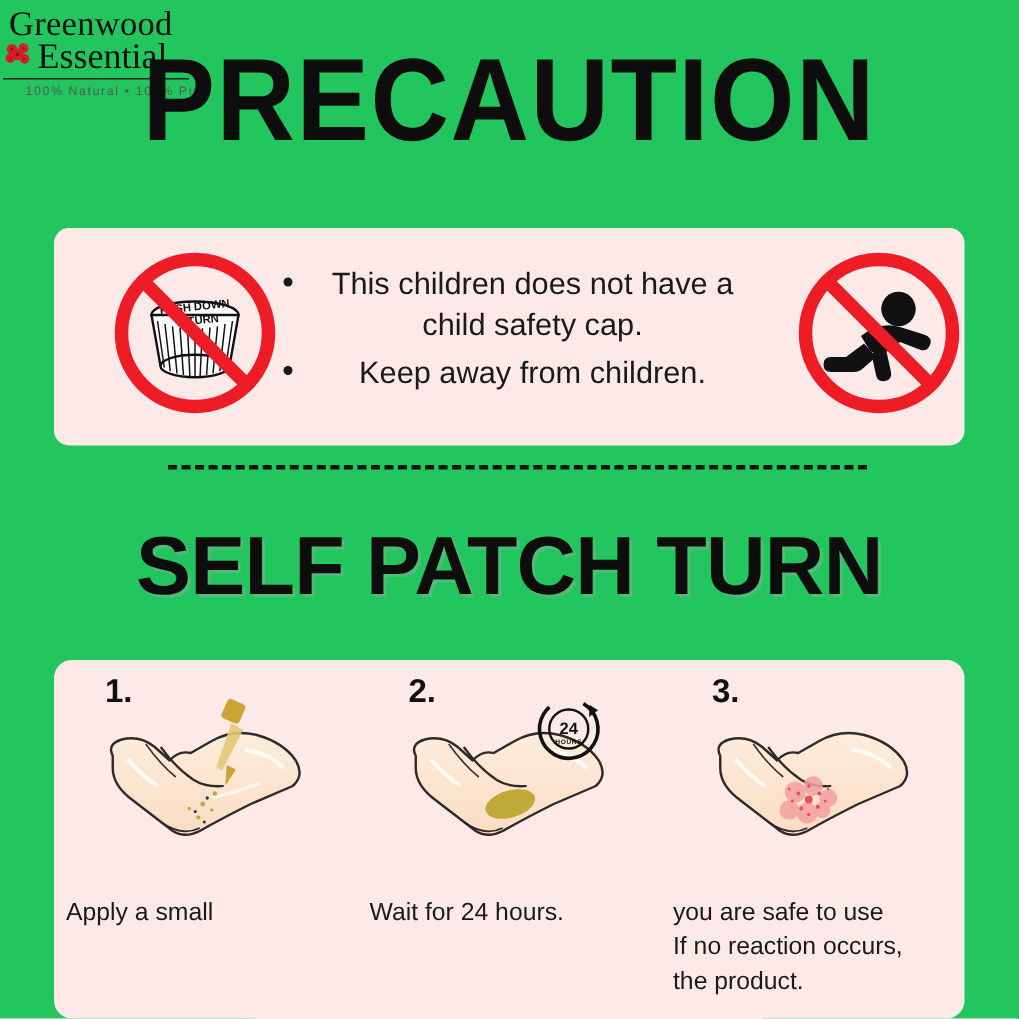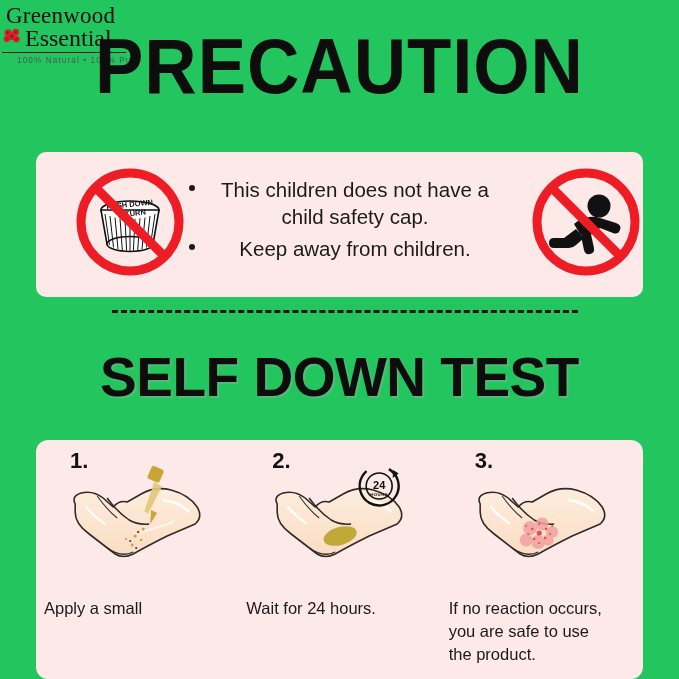--- a/index.html
+++ b/index.html
@@ -197,21 +197,21 @@
       <div>child safety cap.</div>
     </div>
     <div class="bullet-row second">
       <span class="bullet-dot"></span>
       <div>Keep away from children.</div>
     </div>
   </div>
 
   <div class="divider"></div>
 
-  <div class="title-selfpatch">SELF DOWN TEST</div>
+  <div class="title-selfpatch">SELF PATCH TURN</div>
 
   <div class="patch-panel"></div>
 
   <div class="patch-cols">
 
     <div class="patch-col col1">
       <div class="step-num">1.</div>
       <div class="step-art">
         <svg viewBox="0 0 200 120" width="100%" height="120" preserveAspectRatio="xMidYMid meet">
           <defs>
@@ -327,21 +327,21 @@
             <circle cx="97" cy="62" r="1.1"></circle>
             <circle cx="97" cy="81" r="1.1"></circle>
             <circle cx="86" cy="72" r="1.0"></circle>
             <circle cx="108" cy="72" r="1.0"></circle>
             <circle cx="110" cy="64" r="0.9"></circle>
             <circle cx="84" cy="64" r="0.9"></circle>
           </g>
         </svg>
       </div>
       <div class="step-caption">
+        <div>you are safe to use</div>
         <div>If no reaction occurs,</div>
-        <div>you are safe to use</div>
         <div>the product.</div>
       </div>
     </div>
 
   </div>
 
 </div>
 
 </body></html>

